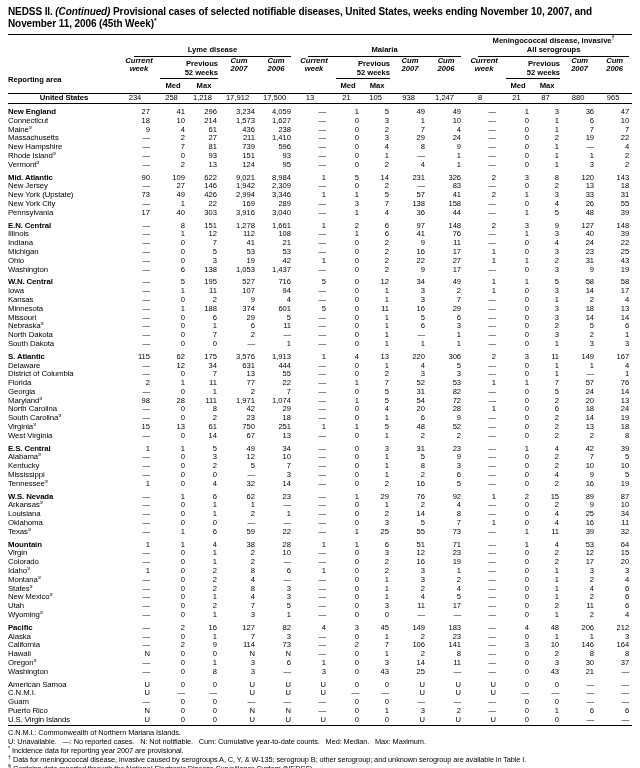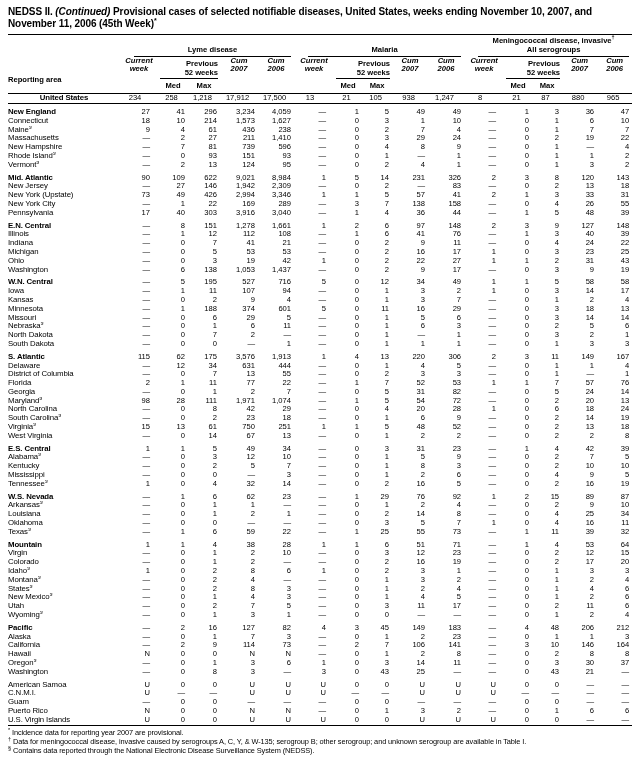--- a/index.html
+++ b/index.html
@@ -1375,17 +1375,19 @@
           <td class="num c0">U</td>
           <td class="num c1">0</td>
           <td class="num c2">0</td>
           <td class="num c3">—</td>
           <td class="num c4">—</td>
         </tr>
       </tbody>
   </table>
 
   <div class="fnotes">
+      <div class="fnote"><span class="ftext">C.N.M.I.: Commonwealth of Northern Mariana Islands.</span></div>
+      <div class="fnote"><span class="ftext">U: Unavailable.   —: No reported cases.   N: Not notifiable.   Cum: Cumulative year-to-date counts.   Med: Median.   Max: Maximum.</span></div>
       <div class="fnote"><sup>*</sup><span class="ftext"> Incidence data for reporting year 2007 are provisional.</span></div>
       <div class="fnote"><sup>†</sup><span class="ftext"> Data for meningococcal disease, invasive caused by serogroups A, C, Y, &amp; W-135; serogroup B; other serogroup; and unknown serogroup are available in Table I.</span></div>
       <div class="fnote"><sup>§</sup><span class="ftext"> Contains data reported through the National Electronic Disease Surveillance System (NEDSS).</span></div>
     </div>
 </div>
 
 </body></html>

